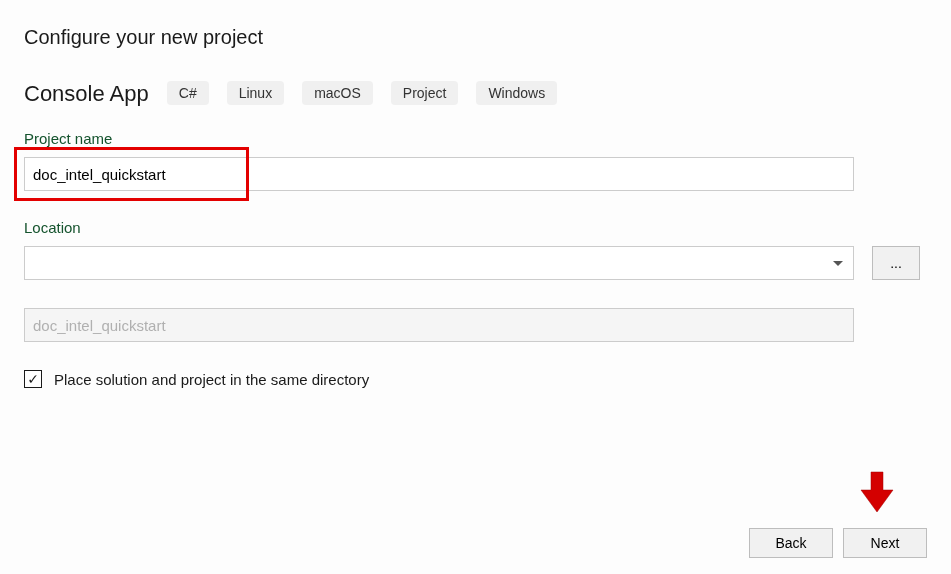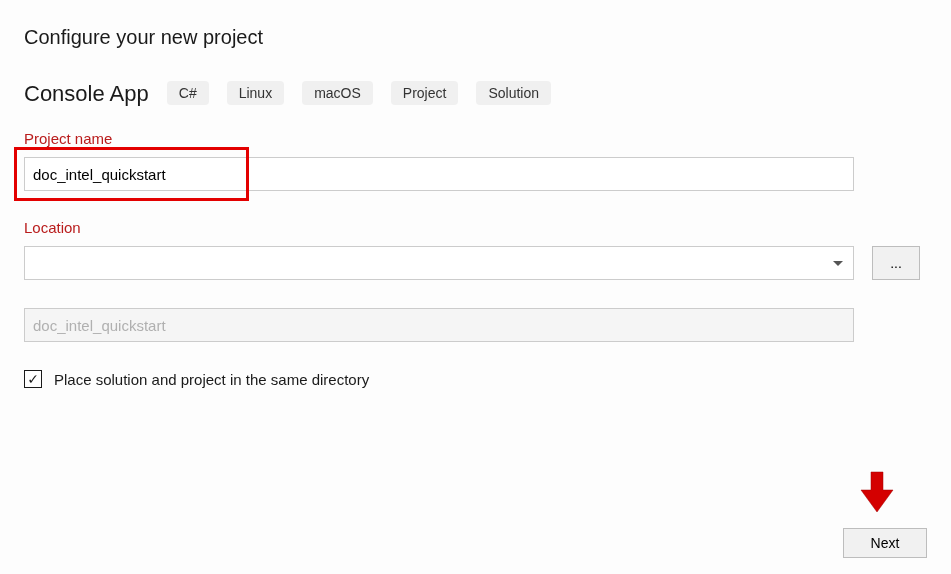--- a/index.html
+++ b/index.html
@@ -32,21 +32,21 @@
       background: #f0f0f0;
       border-radius: 4px;
       padding: 4px 12px;
       font-size: 14px;
       color: #333;
     }
     .field-group { margin-bottom: 28px; }
     .field-label {
       font-size: 15px;
       margin-bottom: 10px;
-      color: #b91c1c;
+      color: #14532d;
       display: flex;
       align-items: center;
       gap: 6px;
     }
     .text-input {
       width: 830px;
       height: 34px;
       border: 1px solid #cccccc;
       padding: 16px 8px;
       font-size: 15px;
@@ -150,21 +150,21 @@
 <body>
 
 <h1 class="page-title">Configure your new project</h1>
 
 <div class="template-row">
   <span class="template-name">Console App</span>
   <span class="tag">C#</span>
   <span class="tag">Linux</span>
   <span class="tag">macOS</span>
   <span class="tag">Project</span>
-  <span class="tag">Solution</span>
+  <span class="tag">Windows</span>
 </div>
 
 <div class="field-group">
   <div class="field-label">Project name</div>
   <div style="position: relative;">
     <input type="text" class="text-input" value="doc_intel_quickstart" style="">
     <div class="highlight-box" style="left:-10px; top:-10px; width:235px; height:54px;"></div>
   </div>
 </div>
 
@@ -189,14 +189,15 @@
   <span class="checkbox-label">Place solution and project in the same directory</span>
 </div>
 
 <div class="red-arrow">
   <svg width="40" height="44" viewBox="0 0 40 44">
     <path d="M 14 2 L 26 2 L 26 20 L 36 20 L 20 42 L 4 20 L 14 20 Z" fill="#d40000" stroke="#a00000" stroke-width="0.5"></path>
   </svg>
 </div>
 
 <div class="footer-buttons">
+  <button class="nav-btn">Back</button>
   <button class="nav-btn">Next</button>
 </div>
 
 </body></html>

